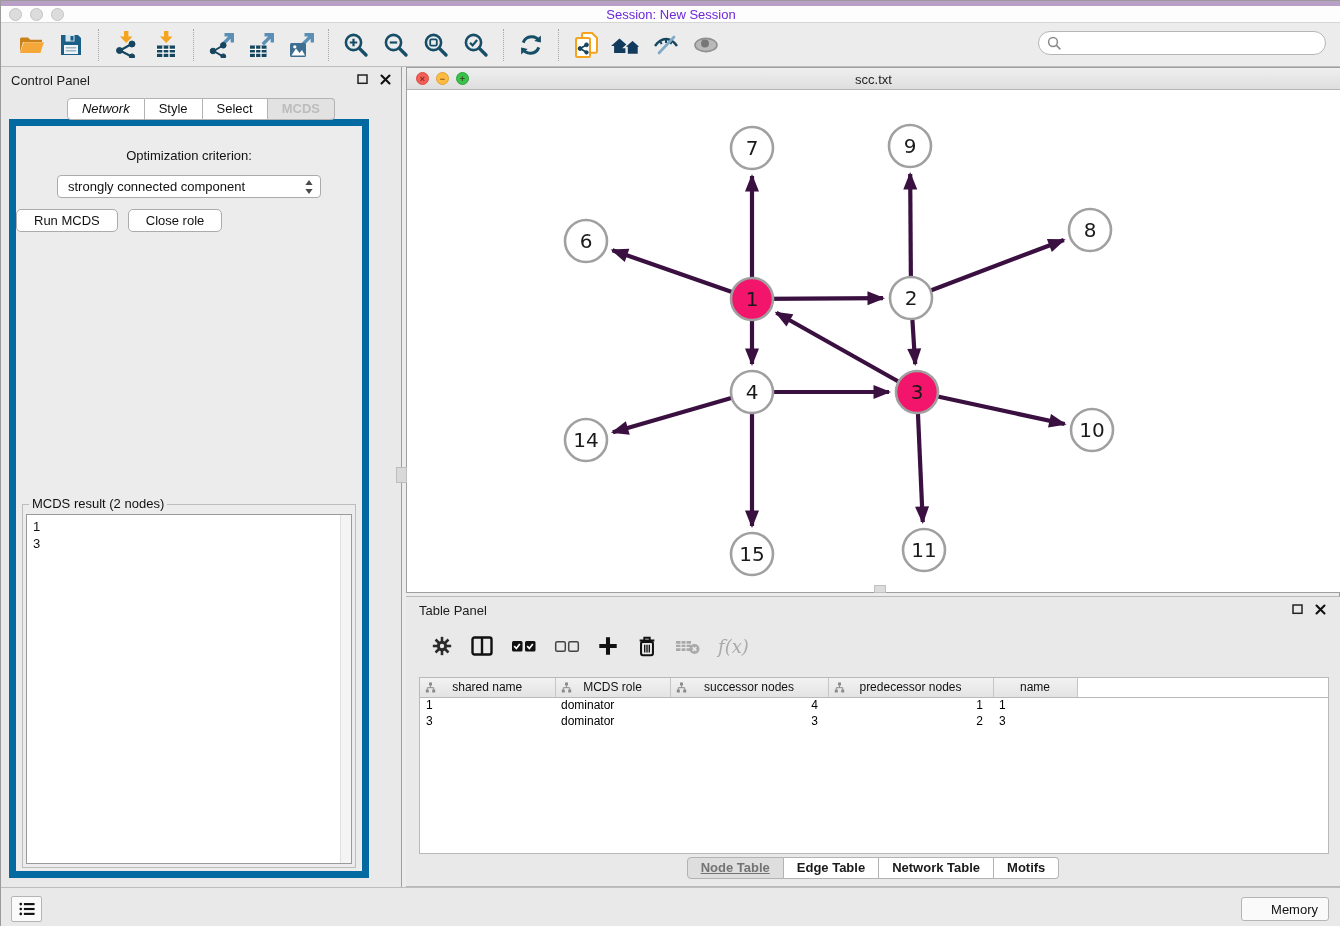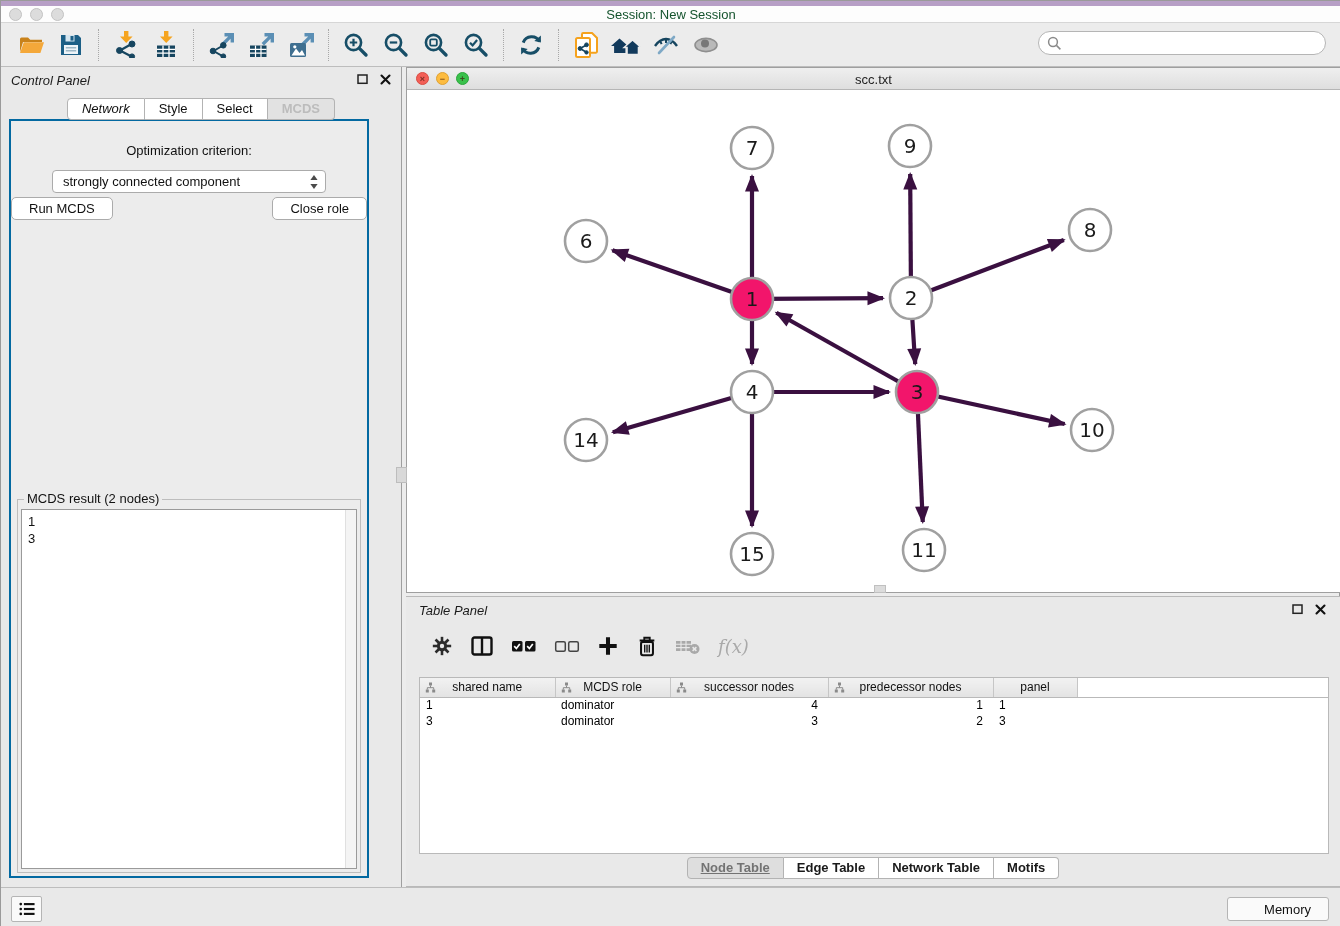--- a/index.html
+++ b/index.html
@@ -4,48 +4,48 @@
 <style>
   * { margin:0; padding:0; box-sizing:border-box; }
   html,body { width:1340px; height:926px; font-family:"Liberation Sans", sans-serif; background:#ececec; overflow:hidden; }
   .app { position:absolute; inset:0; border:1px solid #9a9a9a; }
 
   
   .titlebar { position:absolute; left:0; top:0; width:1340px; height:22px; background:#fdfdfd; border-bottom:1px solid #d6d6d6; }
   .titlebar .accent { position:absolute; left:0; top:0; right:0; height:5px; background:#b79fc6; }
   .tl-group { position:absolute; left:8px; top:7px; display:flex; gap:8px; }
   .tl { width:13px; height:13px; border-radius:50%; background:#dcdcdc; border:1px solid #c3c3c3; }
-  .win-title { position:absolute; left:0; right:0; top:6px; text-align:center; font-size:13px; color:#14532d; }
+  .win-title { position:absolute; left:0; right:0; top:6px; text-align:center; font-size:13px; color:#6d28d9; }
 
   
   .toolbar { position:absolute; left:0; top:22px; width:1340px; height:44px; background:#ececec; border-bottom:1px solid #bdbdbd; display:flex; align-items:center; padding-left:10px; }
   .tb-btn { width:40px; height:38px; display:flex; align-items:center; justify-content:center; }
   .tb-btn svg { display:block; }
   .tb-sep { width:1px; height:32px; margin:0 7px; border-left:1px dotted #a8a8a8; }
   .search-box { position:absolute; right:15px; top:8px; width:288px; height:24px; background:#fff; border:1px solid #b5b5b5; border-radius:12px; display:flex; align-items:center; padding:0 8px; }
   .search-box input { border:none; outline:none; flex:1; font-size:13px; background:transparent; font-family:"Liberation Sans", sans-serif; }
 
   
   .control-panel { position:absolute; left:0; top:66px; width:401px; height:820px; background:#e9e9e9; border-right:1px solid #9f9f9f; }
-  .panel-header { position:absolute; left:0; top:0; right:1px; height:27px;font-style:italic; }
+  .panel-header { position:absolute; left:0; top:0; right:1px; height:27px; }
   .panel-header .ph-title { position:absolute; left:10px; top:6px; font-size:13px; color:#1c1c1c; }
   .ph-btns { position:absolute; right:8px; top:6px; display:flex; gap:10px; align-items:center; }
   .ph-btn { width:13px; height:13px; display:flex; align-items:center; justify-content:center; }
 
   .cp-tabs { position:absolute; left:0; right:0; top:31px; display:flex; justify-content:center; z-index:2; }
   .cp-tab { height:22px; line-height:20px; padding:0 14px; font-size:13px; color:#111; background:#fff; border:1px solid #b3b3b3; border-left:none; }
   .cp-tab:first-child { border-left:1px solid #b3b3b3; border-radius:4px 0 0 4px;font-style:italic; }
   .cp-tab:last-child { border-radius:0 4px 4px 0;font-weight:bold; }
   .cp-tab.active { background:#e2e2e2; color:#bcbcbc; }
 
-  .cp-body { position:absolute; left:8px; top:52px; width:360px; height:759px; border:2px solid #0369a1; background:#ececec; }
+  .cp-body { position:absolute; left:8px; top:52px; width:360px; height:759px; border:7px solid #0369a1; background:#ececec; }
   .opt-label { margin-top:22px; text-align:center; font-size:13px; color:#111; }
   .cp-select { position:relative; margin:12px 41px 0; height:23px; background:#fff; border:1px solid #ababab; border-radius:4px; font-size:13px; color:#111; line-height:21px; padding-left:10px; }
   .cp-select .stepper { position:absolute; right:6px; top:3px; }
-  .cp-buttons { margin-top:4px; display:flex; justify-content:space-between; gap:10px; }
+  .cp-buttons { margin-top:11px; display:flex; justify-content:flex-start; gap:10px; }
   .cp-btn { height:23px; padding:0 17px; background:#fff; border:1px solid #ababab; border-radius:5px; font-size:13px; color:#111; line-height:21px; }
 
   .mcds-result { position:absolute; left:6px; right:6px; top:378px; bottom:3px; border:1px solid #bdbdbd; }
   .mcds-legend { position:absolute; top:-9px; left:6px; background:#ececec; padding:0 3px; font-size:13px; color:#111; }
   .mcds-box { position:absolute; left:3px; right:3px; top:9px; bottom:3px; background:#fff; border:1px solid #9a9a9a; }
   .mcds-lines { padding:3px 6px; font-size:13px; color:#111; line-height:17px; }
   .mcds-scroll { position:absolute; right:0; top:0; bottom:0; width:11px; background:#f4f4f4; border-left:1px solid #e0e0e0; }
 
   .v-split-thumb { position:absolute; left:395px; top:466px; width:11px; height:16px; background:#d9d9d9; border:1px solid #bdbdbd; z-index:5; }
 
@@ -78,21 +78,21 @@
 
   .tp-tabs { position:absolute; left:0; right:0; bottom:7px; display:flex; justify-content:center; }
   .tp-tab { height:22px; line-height:20px; padding:0 13px; font-size:13px; font-weight:bold; color:#1a1a1a; background:#fff; border:1px solid #b3b3b3; border-left:none; }
   .tp-tab:first-child { border-left:1px solid #b3b3b3; border-radius:4px 0 0 4px; }
   .tp-tab:last-child { border-radius:0 4px 4px 0; }
   .tp-tab.active { background:#dedede; color:#737373;text-decoration:underline; }
 
   
   .statusbar { position:absolute; left:0; top:886px; width:1340px; height:40px; background:#e9e9e9; border-top:1px solid #bdbdbd; }
   .sb-list-btn { position:absolute; left:10px; top:8px; width:31px; height:26px; background:#fafafa; border:1px solid #b5b5b5; border-radius:2px; display:flex; align-items:center; justify-content:center; }
-  .sb-memory { position:absolute; right:12px; top:9px; height:24px; background:#fafafa; border:1px solid #b5b5b5; border-radius:3px; display:flex; align-items:center; gap:6px; padding:0 17px; font-size:13px; color:#111; }
+  .sb-memory { position:absolute; right:12px; top:9px; height:24px; background:#fafafa; border:1px solid #b5b5b5; border-radius:3px; display:flex; align-items:center; gap:6px; padding:0 10px; font-size:13px; color:#111; }
   .mem-dot { width:13px; height:13px; border-radius:50%; }
 </style>
 </head>
 <body>
 
 <div class="app">
 
   <div class="titlebar">
     <div class="accent"></div>
     <div class="tl-group">
@@ -513,21 +513,21 @@
               <span class="col-icon"><svg width="11" height="11" viewBox="0 0 11 11">
                     <g fill="#8a8a8a">
                       <rect x="4" y="0.5" width="3" height="3"></rect>
                       <rect x="0.8" y="7.5" width="3" height="3"></rect>
                       <rect x="7.2" y="7.5" width="3" height="3"></rect>
                       <path d="M5.5 3.5v2.2M2.3 7.5V5.7h6.4v1.8" fill="none" stroke="#8a8a8a" stroke-width="1"></path>
                     </g>
                   </svg></span>
               <span>predecessor nodes</span>
             </th>
-            <th><span>panel</span></th>
+            <th><span>name</span></th>
             <th class="filler"></th>
           </tr>
         </thead>
         <tbody>
             <tr>
               <td class="c0">1</td>
               <td class="c1">dominator</td>
               <td class="c2">4</td>
               <td class="c3">1</td>
               <td class="c4">1</td>

